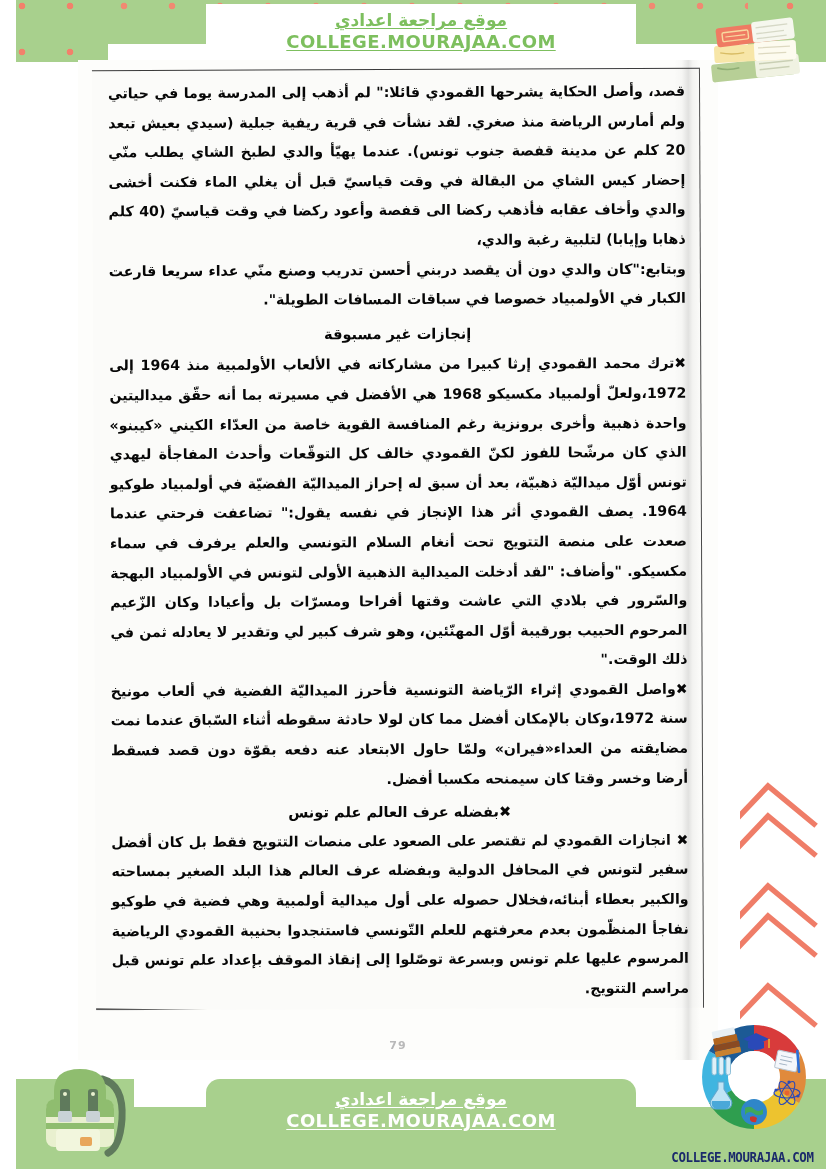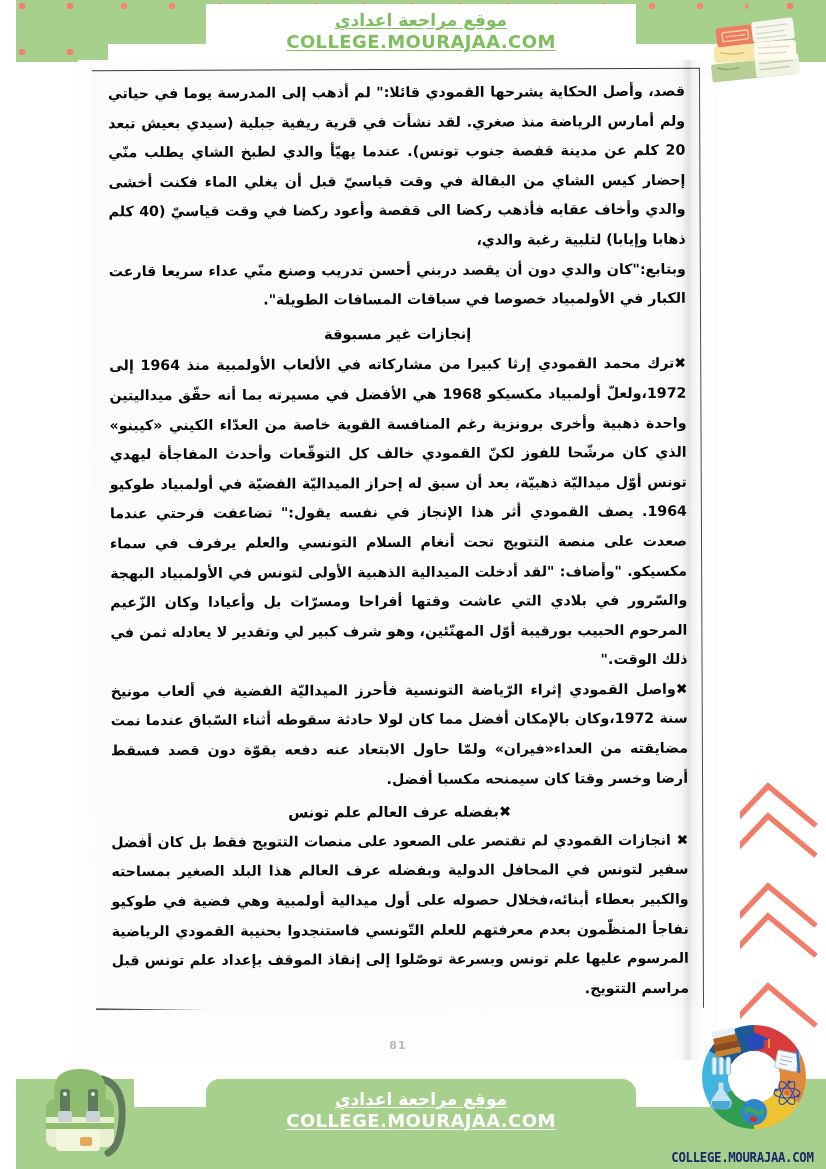--- a/index.html
+++ b/index.html
@@ -331,21 +331,21 @@
         <p>وبتابع:"كان والدي دون أن يقصد دربني أحسن تدريب وصنع منّي عداء سريعا قارعت الكبار في الأولمبياد خصوصا في سباقات المسافات الطويلة".</p>
         <p class="center-head">إنجازات غير مسبوقة</p>
         <p>✖ترك محمد القمودي إرثا كبيرا من مشاركاته في الألعاب الأولمبية منذ 1964 إلى 1972،ولعلّ أولمبياد مكسيكو 1968 هي الأفضل في مسيرته بما أنه حقّق ميداليتين واحدة ذهبية وأخرى برونزية رغم المنافسة القوية خاصة من العدّاء الكيني «كيبنو» الذي كان مرشّحا للفوز لكنّ القمودي خالف كل التوقّعات وأحدث المفاجأة ليهدي تونس أوّل ميداليّة ذهبيّة، بعد أن سبق له إحراز الميداليّة الفضيّة في أولمبياد طوكيو 1964. يصف القمودي أثر هذا الإنجاز في نفسه يقول:" تضاعفت فرحتي عندما صعدت على منصة التتويج تحت أنغام السلام التونسي والعلم يرفرف في سماء مكسيكو. "وأضاف: "لقد أدخلت الميدالية الذهبية الأولى لتونس في الأولمبياد البهجة والسّرور في بلادي التي عاشت وقتها أفراحا ومسرّات بل وأعيادا وكان الزّعيم المرحوم الحبيب بورقيبة أوّل المهنّئين، وهو شرف كبير لي وتقدير لا يعادله ثمن في ذلك الوقت."</p>
         <p>✖واصل القمودي إثراء الرّياضة التونسية فأحرز الميداليّة الفضية في ألعاب مونيخ سنة 1972،وكان بالإمكان أفضل مما كان لولا حادثة سقوطه أثناء السّباق عندما نمت مضايقته من العداء«فيران» ولمّا حاول الابتعاد عنه دفعه بقوّة دون قصد فسقط أرضا وخسر وقتا كان سيمنحه مكسبا أفضل.</p>
         <p class="bold-sub">✖بفضله عرف العالم علم تونس</p>
         <p>✖ انجازات القمودي لم تقتصر على الصعود على منصات التتويج فقط بل كان أفضل سفير لتونس في المحافل الدولية وبفضله عرف العالم هذا البلد الصغير بمساحته والكبير بعطاء أبنائه،فخلال حصوله على أول ميدالية أولمبية وهي فضية في طوكيو نفاجأ المنظّمون بعدم معرفتهم للعلم التّونسي فاستنجدوا بحنيبة القمودي الرياضية المرسوم عليها علم تونس وبسرعة توصّلوا إلى إنقاذ الموقف بإعداد علم تونس قبل مراسم التتويج.</p>
       </div>
     </div>
 
     <div class="gutter"></div>
-    <div class="page-num">81</div>
+    <div class="page-num">79</div>
   </div>
 
   <svg class="chevrons" viewBox="0 0 86 250">
     <g stroke="#ef7d68" stroke-width="5.5" fill="none" stroke-linecap="square">
       <polyline points="-12,48 28,6 74,44"></polyline>
       <polyline points="-12,78 28,36 74,74"></polyline>
       <polyline points="-12,148 28,106 74,144"></polyline>
       <polyline points="-12,178 28,136 74,174"></polyline>
       <polyline points="-12,248 28,206 74,244"></polyline>
     </g>

